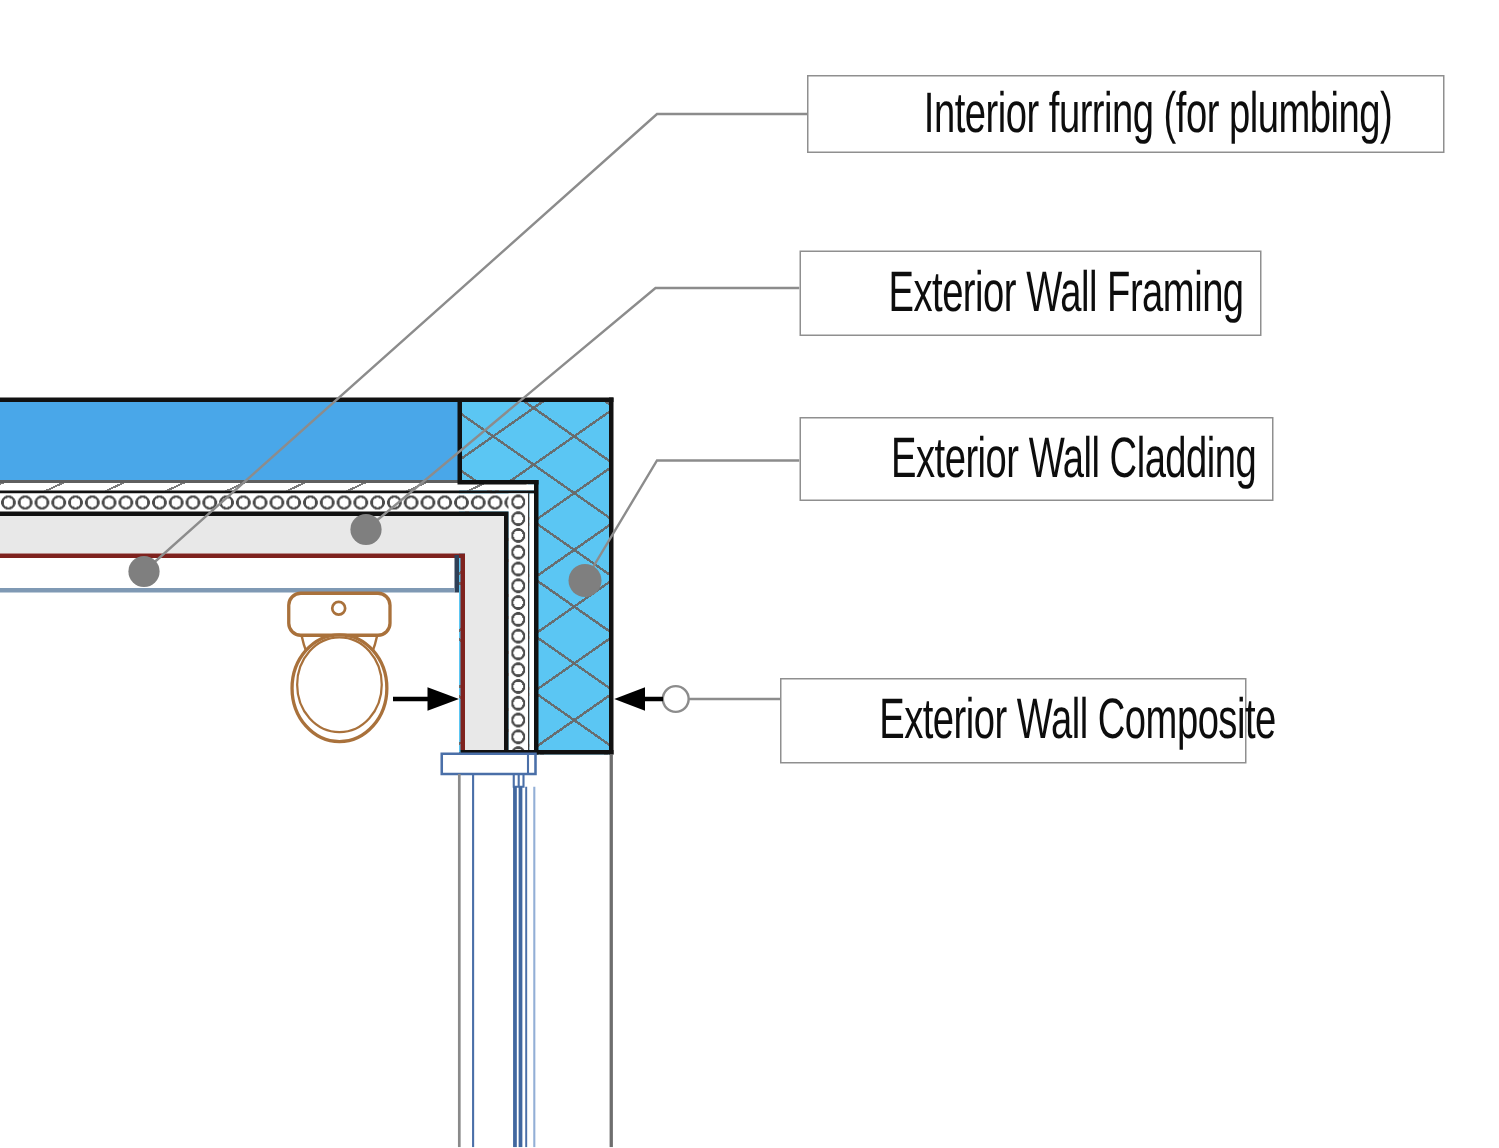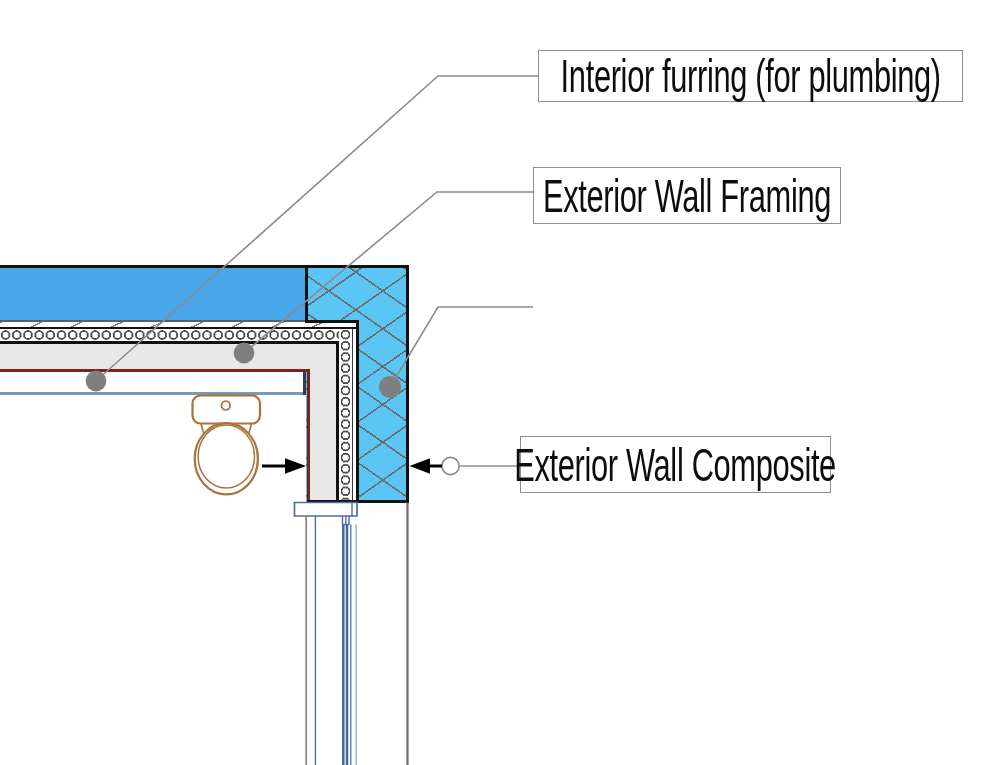--- a/index.html
+++ b/index.html
@@ -10,22 +10,22 @@
        background-image:
          repeating-linear-gradient(35deg,  rgba(105,105,105,.95) 0 1.6px, rgba(0,0,0,0) 1.6px 31px),
          repeating-linear-gradient(145deg, rgba(105,105,105,.95) 0 1.6px, rgba(0,0,0,0) 1.6px 31px);}
   .ticks{background-color:#fff;
          background-image:repeating-linear-gradient(155deg, #7b7b7b 0 1.3px, rgba(0,0,0,0) 1.3px 17px);}
   .bub{background-color:#fff;
        background-image:radial-gradient(circle at 50% 50%, #ffffff 3.1px, #4c4c4c 3.3px 4.7px, rgba(0,0,0,0) 5px);
        background-size:11.2px 12.4px;}
   .bubv{background-size:13.4px 11.2px;}
   .callout{position:absolute;background:#ffffff;border:1.6px solid #8F8F8F;
-           display:flex;align-items:center;justify-content:center;
-           font-size:46px;color:#0d0d0d;box-sizing:border-box;}
+           display:flex;align-items:center;justify-content:flex-start;
+           font-size:38px;color:#0d0d0d;box-sizing:border-box;}
   .callout span{white-space:nowrap;transform:scaleX(0.67);letter-spacing:-0.5px;}
   svg.ov{position:absolute;left:0;top:0;}
 </style>
 </head>
 <body>
 
 <div class="canvas">
 
   <div class="r lat" style="left:306px;top:268px;width:101px;height:235px"></div>
 
@@ -89,17 +89,20 @@
     <line x1="425" y1="466" x2="442" y2="466" stroke="#000" stroke-width="3"></line>
     <polygon points="409.5,466 430,458.2 430,473.8" fill="#000"></polygon>
   </svg>
 
   <div class="callout" style="left:538px;top:50px;width:425px;height:52px">
     <span>Interior furring (for plumbing)</span>
   </div>
   <div class="callout" style="left:533px;top:167px;width:308px;height:57px">
     <span>Exterior Wall Framing</span>
   </div>
-  <div class="callout" style="left:520px;top:436px;width:311px;height:57px">
+  <div class="callout" style="left:533px;top:278px;width:316px;height:56px">
+    <span>Exterior Wall Cladding</span>
+  </div>
+  <div class="callout" style="left:520px;top:452px;width:311px;height:57px">
     <span>Exterior Wall Composite</span>
   </div>
 
 </div>
 
 </body></html>

